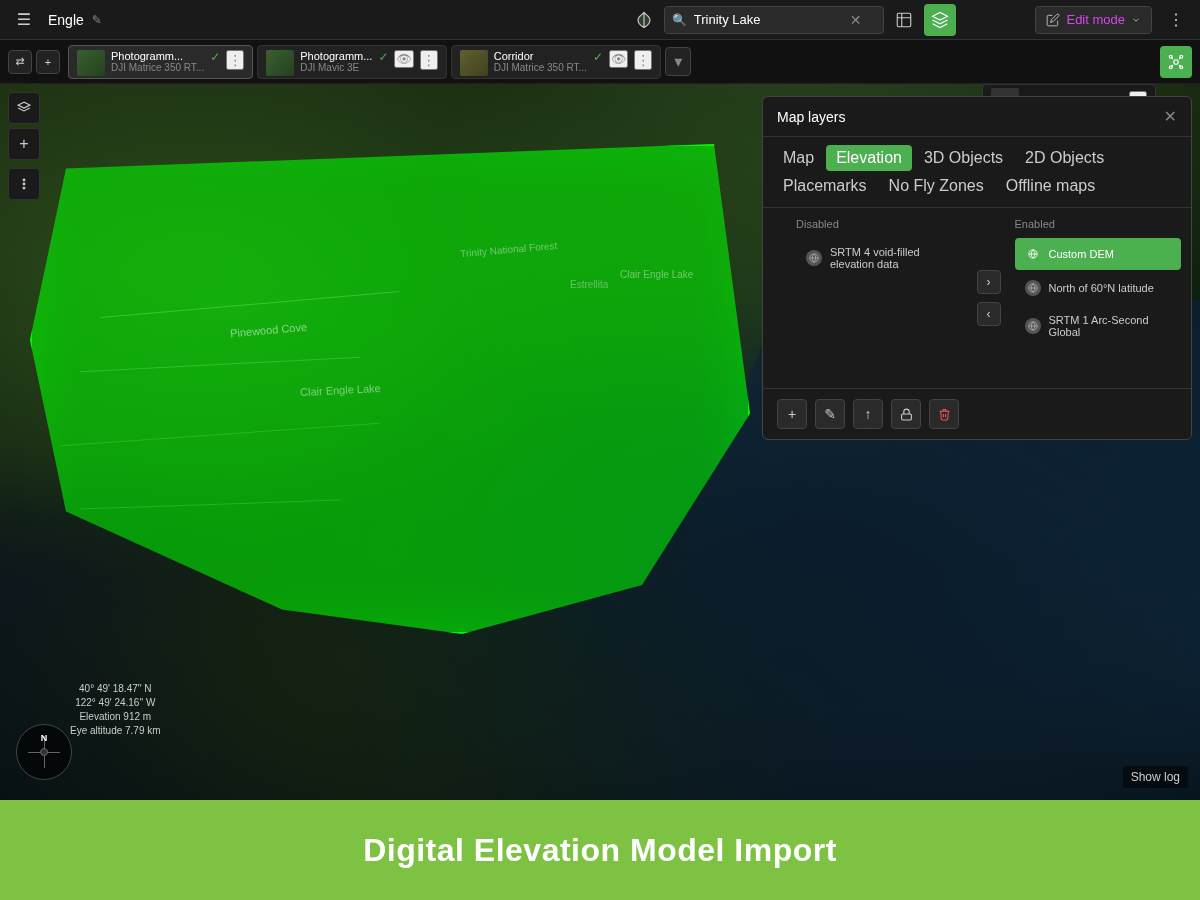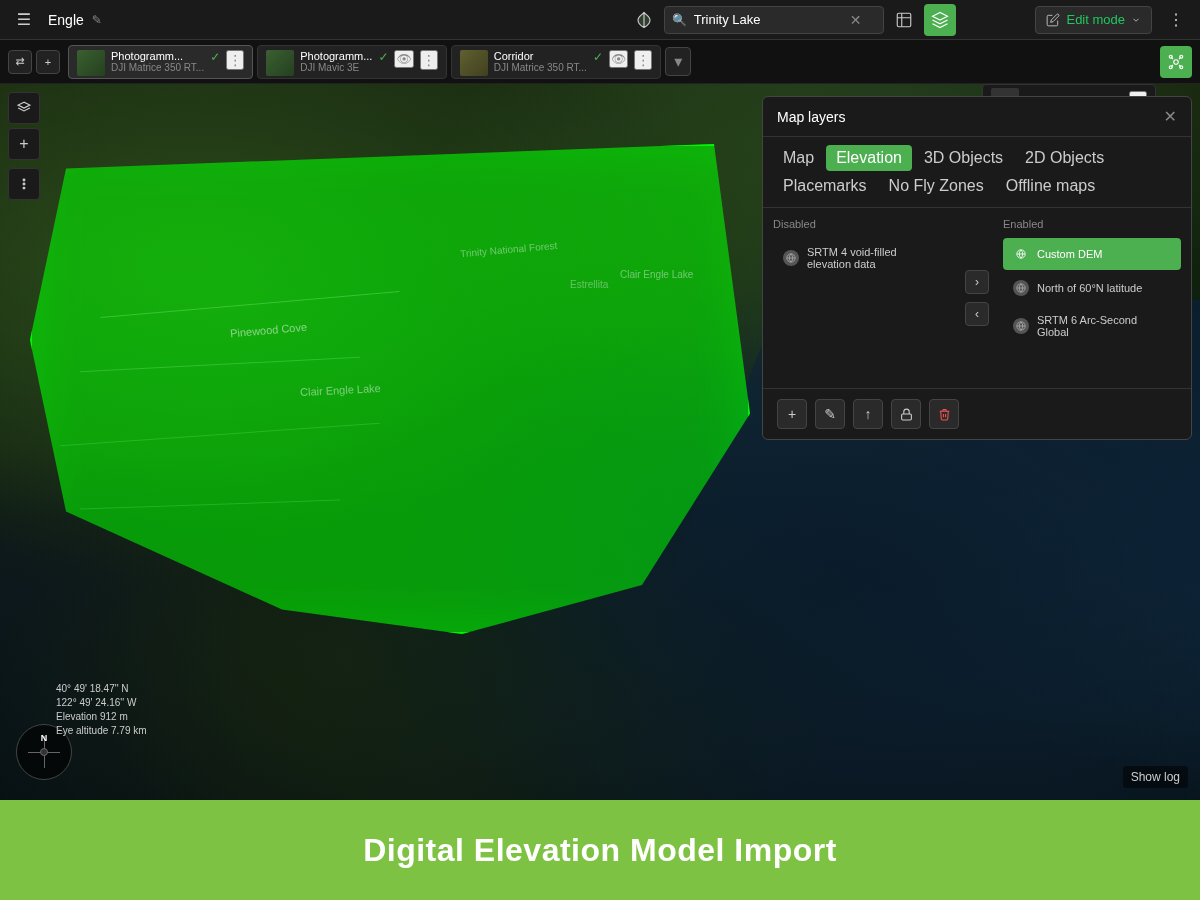--- a/index.html
+++ b/index.html
@@ -28,21 +28,21 @@
     .search-clear { color: #888; cursor: pointer; font-size: 14px; }
 
     .icon-btn {
       background: none; border: none; color: #ccc; cursor: pointer;
       width: 32px; height: 32px; display: flex; align-items: center; justify-content: center;
       border-radius: 4px; font-size: 16px;
     }
     .icon-btn.active { background: #4CAF50; color: #fff; }
 
     .edit-mode-btn {
-      background: #2a2a2a; border: 1px solid #444; color: #22c55e;
+      background: #2a2a2a; border: 1px solid #444; color: #d946ef;
       padding: 4px 10px; border-radius: 4px; cursor: pointer;
       display: flex; align-items: center; gap: 6px; font-size: 13px; height: 28px; margin-left: 11px;
     }
 
     
     #tabs-bar {
       position: absolute; top: 40px; left: 0; right: 0; height: 44px;
       background: #111; display: flex; align-items: center;
       z-index: 99; padding: 0 8px; gap: 4px; border-bottom: 1px solid #222;
     }
@@ -161,21 +161,21 @@
       display: flex; gap: 2px; padding: 8px 10px;
       border-bottom: 1px solid #333; flex-wrap: wrap;
     }
     .panel-tab {
       padding: 4px 10px; border-radius: 4px; font-size: 16px; cursor: pointer;
       color: #ccc; background: none; border: none;
     }
     .panel-tab.active { background: #4CAF50; color: #fff; }
 
     .panel-body {
-      display: flex; gap: 0; min-height: 180px;
+      display: flex; gap: 0; min-height: 180px; padding-left: 23px;
     }
     .panel-col {
       flex: 1; padding: 10px;
     }
     .panel-col-label { font-size: 11px; color: #888; margin-bottom: 8px; }
     .layer-item {
       display: flex; align-items: center; gap: 8px;
       padding: 8px 10px; border-radius: 4px; font-size: 11px; color: #ccc;
       cursor: pointer; margin-bottom: 2px;
     }
@@ -373,21 +373,21 @@
 
     <div class="compass">
       <div style="width:40px;height:40px;position:relative;display:flex;align-items:center;justify-content:center;">
         <div style="width:1px;height:32px;background:#666;position:absolute;"></div>
         <div style="width:32px;height:1px;background:#666;position:absolute;"></div>
         <div style="width:8px;height:8px;border-radius:50%;background:#333;border:1px solid #666;position:absolute;"></div>
         <span style="position:absolute;top:1px;color:#fff;font-size:9px;font-weight:bold;">N</span>
       </div>
     </div>
 
-    <div class="coords" style="bottom:62px;left:56px;">
+    <div class="coords" style="bottom:62px;left:70px;text-align:center;">
       <div>40° 49' 18.47'' N</div>
       <div>122° 49' 24.16'' W</div>
       <div>Elevation 912 m</div>
       <div>Eye altitude 7.79 km</div>
     </div>
 
     <div class="show-log">Show log</div>
   </div>
 </div>
 
@@ -450,21 +450,21 @@
         <span>North of 60°N latitude</span>
       </div>
 
       <div class="layer-item">
         <div class="layer-icon">
           <svg width="10" height="10" viewBox="0 0 24 24" fill="none" stroke="#aaa" stroke-width="2">
             <circle cx="12" cy="12" r="10"></circle>
             <path d="M2 12h20M12 2a15.3 15.3 0 010 20M12 2a15.3 15.3 0 000 20"></path>
           </svg>
         </div>
-        <span>SRTM 6 Arc-Second Global</span>
+        <span>SRTM 1 Arc-Second Global</span>
       </div>
     </div>
   </div>
 
   <div class="panel-footer">
     <button class="footer-btn">+</button>
     <button class="footer-btn">✎</button>
     <button class="footer-btn">↑</button>
     <button class="footer-btn">
       <svg width="13" height="13" viewBox="0 0 24 24" fill="none" stroke="#ccc" stroke-width="2">

